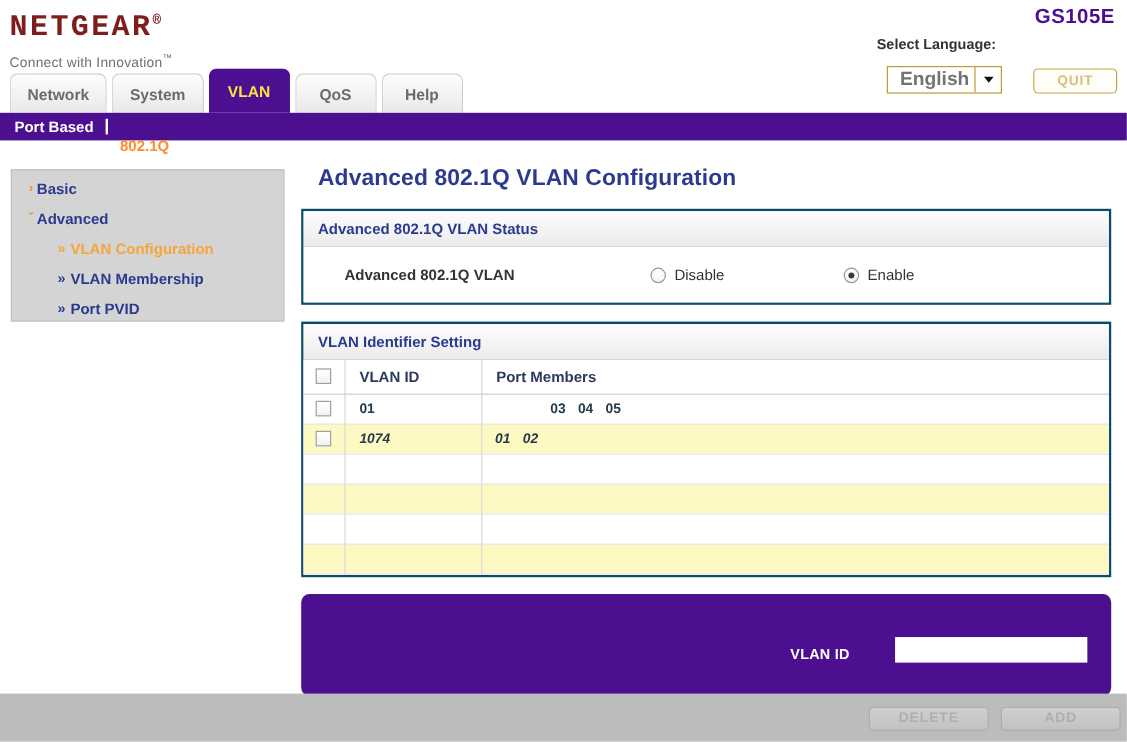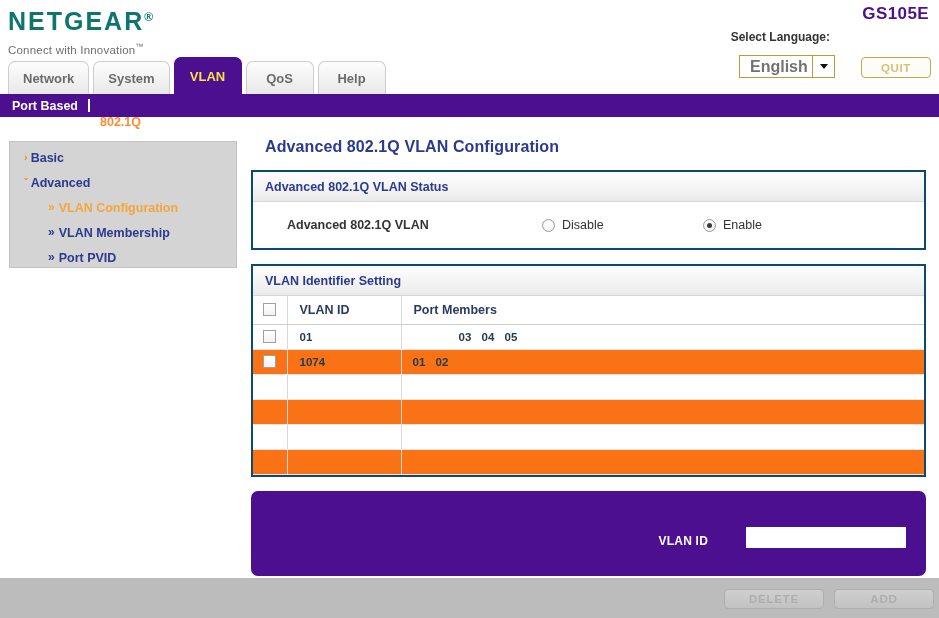--- a/index.html
+++ b/index.html
@@ -20,25 +20,25 @@
     position: relative;
     height: 58px;
     background: #ffffff;
   }
   .logo-block {
     position: absolute;
     left: 8px;
     top: 4px;
   }
   .logo-word {
-    font-family: Liberation Sans, sans-serif;
+    font-family: Liberation Mono, monospace;
     font-size: 25px;
     font-weight: bold;
     letter-spacing: 2.0px;
-    color: #0f766e;
+    color: #7f1d1d;
     line-height: 26px;
   }
   .logo-word .reg {
     font-size: 12px;
     vertical-align: super;
     letter-spacing: 0;
   }
   .logo-tag {
     font-family: "Liberation Sans", sans-serif;
     font-size: 11.5px;
@@ -215,21 +215,21 @@
   .side-item.selected .mark { color: #f5a63a; }
 
   
   .main {
     position: absolute;
     left: 251px;
     top: 138px;
     width: 675px;
   }
   .page-title {
-    font-size: 16px;
+    font-size: 19px;
     font-weight: bold;
     color: #2b3a8f;
     margin: 0 0 14px 14px;
     letter-spacing: 0.1px;
   }
   .panel {
     border: 2px solid #0c4a6e;
     background: #ffffff;
     margin-bottom: 14px;
   }
@@ -305,21 +305,21 @@
     background: #ffffff;
     border-bottom: 1px solid #cfcfcf;
     font-size: 12.5px;
     font-weight: bold;
     color: #2b3a5f;
     text-align: left;
     height: 28px;
   }
   .vtable th .hpad, .vtable td .cpad { padding-left: 12px; }
   .vtable tbody tr.odd td { background: #ffffff; }
-  .vtable tbody tr.even td { background: #f97316; }
+  .vtable tbody tr.even td { background: #fef9c3; font-style: italic; }
   .cellchk { display: flex; align-items: center; justify-content: center; }
   .chk {
     width: 13px; height: 13px;
     border: 1px solid #a0a0a0;
     background: linear-gradient(to bottom, #ffffff 0%, #f2f2f2 100%);
     cursor: pointer;
   }
   .vlanid {
     font-size: 11.5px;
     font-weight: bold;

